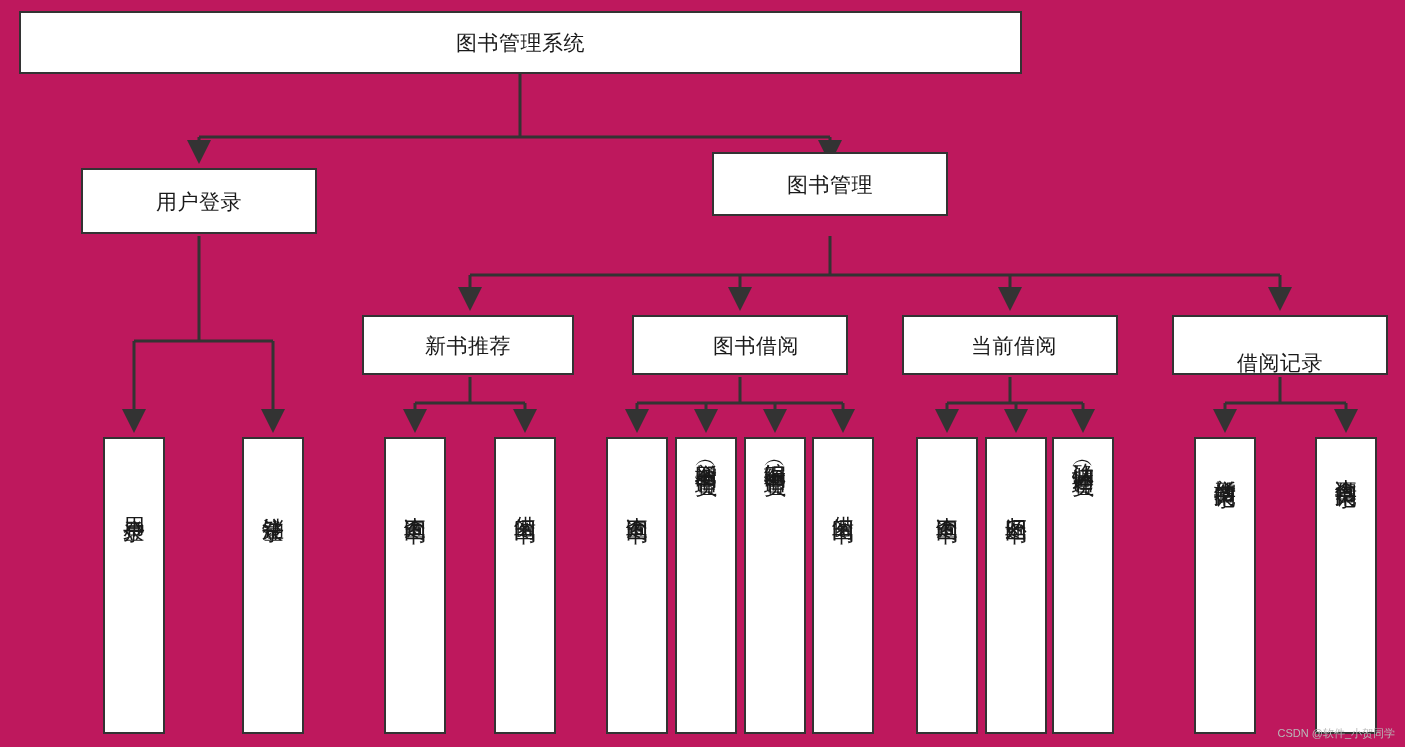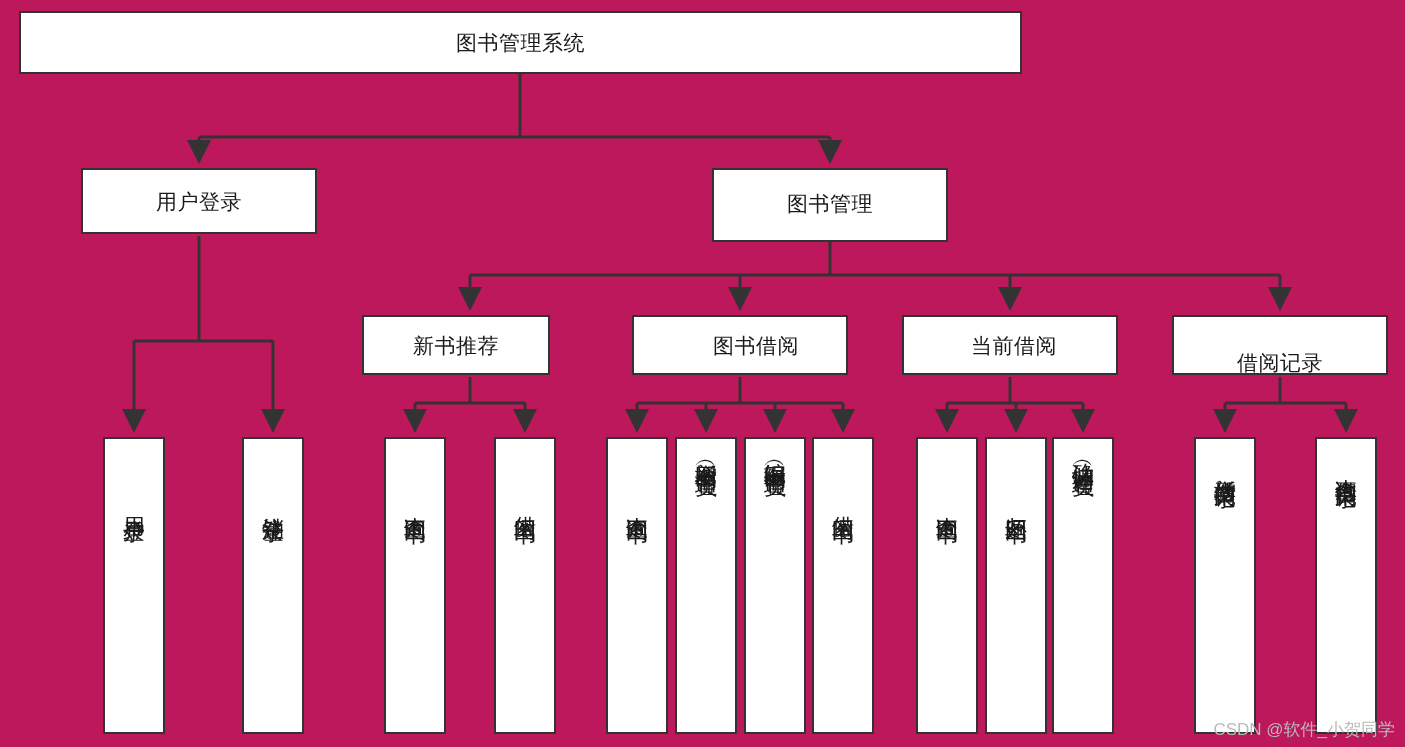--- a/index.html
+++ b/index.html
@@ -50,21 +50,21 @@
     writing-mode: vertical-rl;
     text-orientation: upright;
     font-size: 22px;
     letter-spacing: 2px;
     line-height: 1;
   }
   .watermark {
     position: absolute;
     right: 10px;
     bottom: 6px;
-    font-size: 17px;
+    font-size: 11px;
     color: #b9b9b9;
     white-space: nowrap;
     user-select: none;
   }
 </style>
 </head>
 <body>
 
 <div id="diagram-root">
 
@@ -118,25 +118,25 @@
     </g>
   </svg>
 
   <div class="node horiz" style="left:19px; top:11px; width:1003px; height:63px;">
     <span class="label">图书管理系统</span>
   </div>
 
   <div class="node horiz" style="left:81px; top:168px; width:236px; height:66px;">
     <span class="label">用户登录</span>
   </div>
-  <div class="node horiz" style="left:712px; top:168px; width:236px; height:74px;font-family:Liberation Mono, monospace;">
+  <div class="node horiz" style="left:712px; top:152px; width:236px; height:64px;">
     <span class="label">图书管理</span>
   </div>
 
-  <div class="node horiz" style="left:362px; top:315px; width:188px; height:60px;">
+  <div class="node horiz" style="left:362px; top:315px; width:212px; height:60px;">
     <span class="label">新书推荐</span>
   </div>
   <div class="node horiz" style="left:632px; top:315px; width:216px; height:60px;padding-left:32px;">
     <span class="label">图书借阅</span>
   </div>
   <div class="node horiz" style="left:902px; top:315px; width:216px; height:60px;padding-left:8px;">
     <span class="label">当前借阅</span>
   </div>
   <div class="node horiz" style="left:1172px; top:315px; width:216px; height:60px;align-items:flex-end;">
     <span class="label">借阅记录</span>

